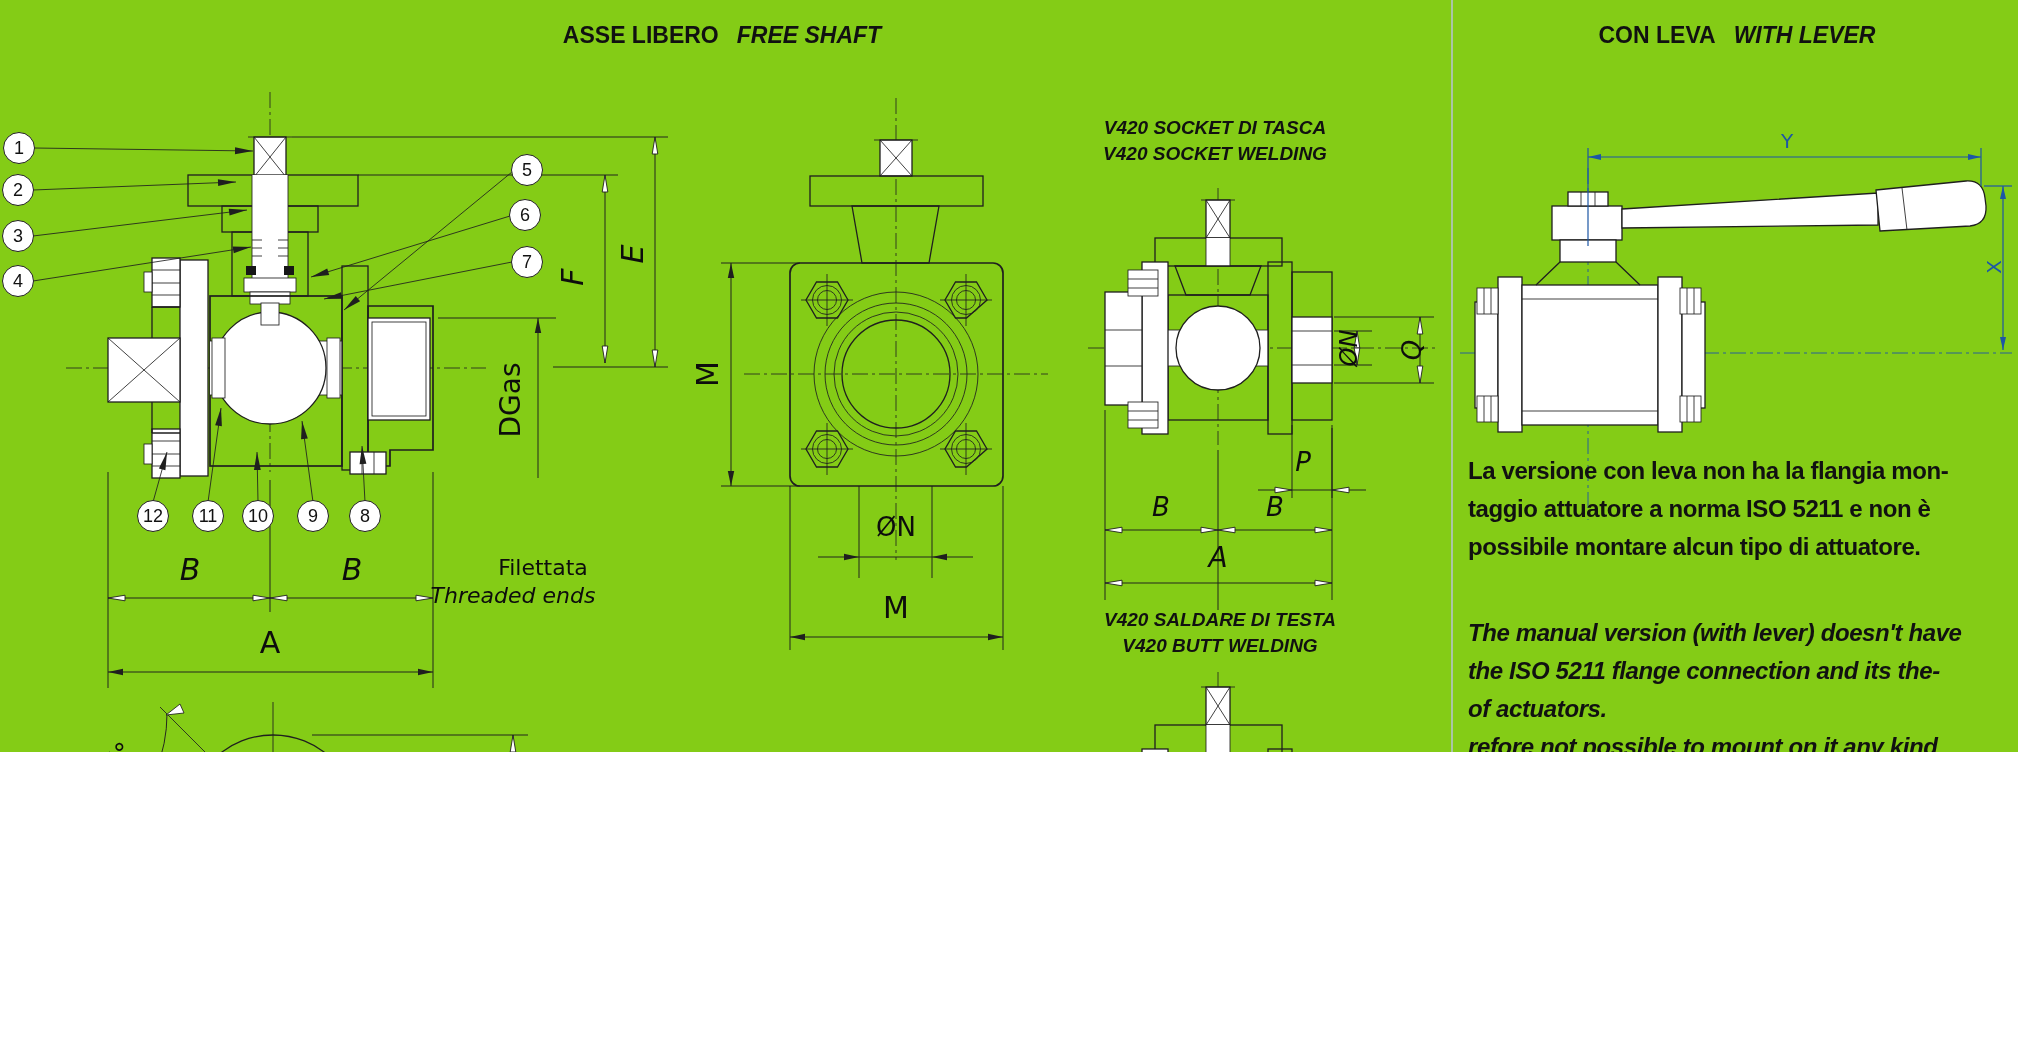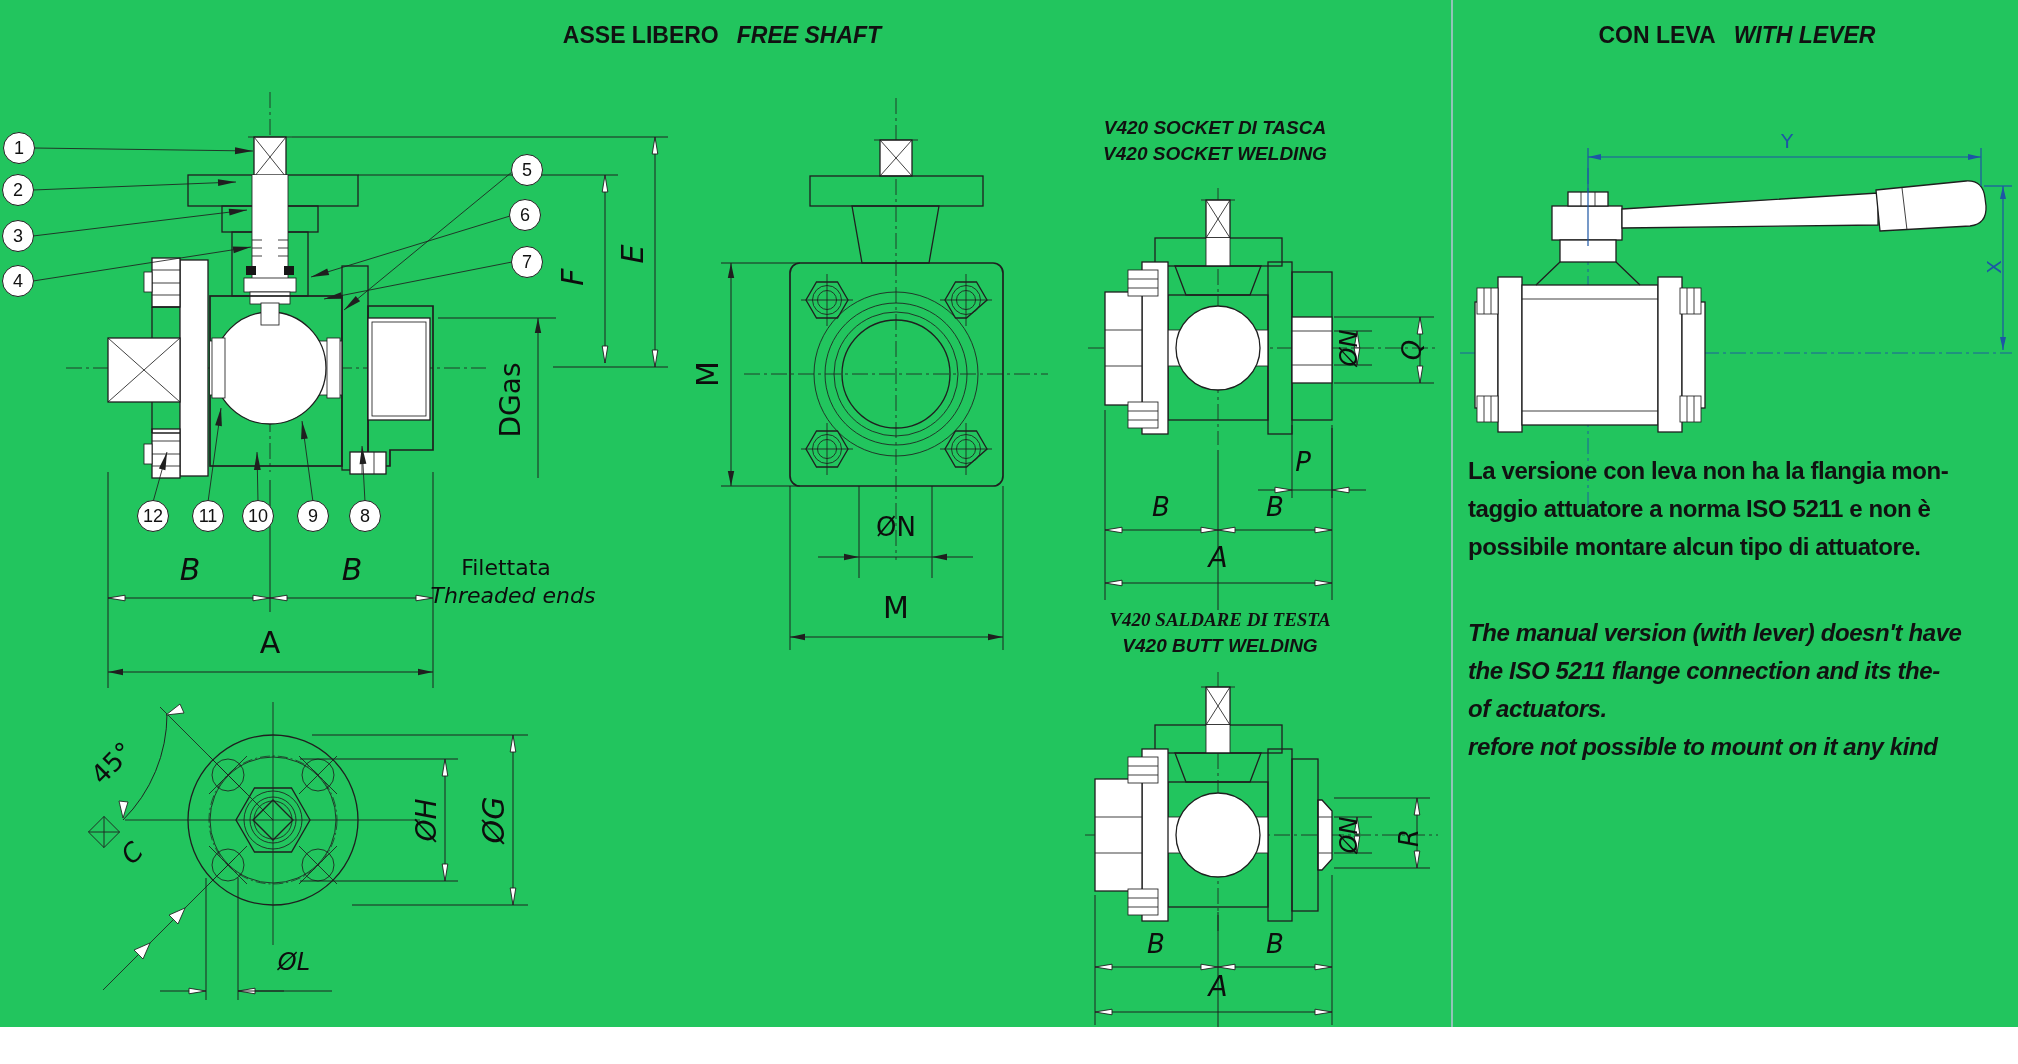--- a/index.html
+++ b/index.html
@@ -1,16 +1,16 @@
 <!DOCTYPE html>
 <html><head>
 <meta charset="utf-8">
 <style>
   html,body{margin:0;padding:0;background:#fff;}
-  #canvas{position:relative;width:2018px;height:1027px;background:#22c55e;overflow:hidden;
+  #canvas{position:relative;width:2018px;height:752px;background:#84cc16;overflow:hidden;
           font-family:"Liberation Sans","DejaVu Sans",sans-serif;color:#111;}
   svg{position:absolute;left:0;top:0;}
   .s{stroke:#1f1f1f;fill:none;stroke-width:1.3px;}
   .s2{stroke:#1f1f1f;fill:none;stroke-width:1.7px;}
   .t{stroke:#1f1f1f;fill:none;stroke-width:0.85px;}
   .w{fill:#ffffff;stroke:#1f1f1f;stroke-width:1.3px;}
   .wt{fill:#ffffff;stroke:#1f1f1f;stroke-width:0.85px;}
   .cl{stroke:#1f1f1f;stroke-width:0.8px;stroke-dasharray:16 4 3 4;fill:none;}
   .dim{stroke:#1f1f1f;stroke-width:0.95px;fill:none;}
   .bl{stroke:#1d56a5;stroke-width:1.2px;fill:none;}
@@ -384,37 +384,37 @@
 <div class="co" style="left:153px;top:516px;align-items:center;">
       <span>12</span>
     </div>
 
 <div class="lbl r90 it" style="left:633px;top:254px;font-size:30px;">E</div>
 <div class="lbl r90 it" style="left:573px;top:277px;font-size:30px;">F</div>
 <div class="lbl r90" style="left:511px;top:400px;font-size:28px;">DGas</div>
 <div class="lbl it" style="left:190px;top:570px;font-size:30px;">B</div>
 <div class="lbl it" style="left:352px;top:570px;font-size:30px;">B</div>
 <div class="lbl" style="left:270px;top:643px;font-size:30px;">A</div>
-<div class="lbl" style="left:506px;top:568px;font-size:22px;">Filettata</div>
+<div class="lbl" style="left:543px;top:568px;font-size:22px;">Filettata</div>
 <div class="lbl it" style="left:513px;top:596px;font-size:22px;">Threaded ends</div>
 
 <div class="lbl r90" style="left:708px;top:374px;font-size:30px;">M</div>
 <div class="lbl" style="left:896px;top:527px;font-size:26px;">ØN</div>
 <div class="lbl" style="left:896px;top:608px;font-size:30px;">M</div>
 
 <div class="subtitle" style="left:1215px;top:128px;">V420 SOCKET DI TASCA</div>
 <div class="subtitle" style="left:1215px;top:154px;">V420 SOCKET WELDING</div>
 <div class="lbl r90 it" style="left:1349px;top:348px;font-size:24px;">ØN</div>
 <div class="lbl r90 it" style="left:1412px;top:350px;font-size:26px;">Q</div>
 <div class="lbl it" style="left:1303px;top:462px;font-size:26px;">P</div>
 <div class="lbl it" style="left:1161px;top:507px;font-size:26px;">B</div>
 <div class="lbl it" style="left:1275px;top:507px;font-size:26px;">B</div>
 <div class="lbl it" style="left:1218px;top:558px;font-size:28px;">A</div>
 
-<div class="subtitle" style="left:1220px;top:620px;font-family:Liberation Serif, serif;">V420 SALDARE DI TESTA</div>
+<div class="subtitle" style="left:1220px;top:620px;">V420 SALDARE DI TESTA</div>
 <div class="subtitle" style="left:1220px;top:646px;">V420 BUTT WELDING</div>
 <div class="lbl r90 it" style="left:1349px;top:835px;font-size:24px;">ØN</div>
 <div class="lbl r90 it" style="left:1409px;top:838px;font-size:26px;">R</div>
 <div class="lbl it" style="left:1156px;top:944px;font-size:26px;">B</div>
 <div class="lbl it" style="left:1275px;top:944px;font-size:26px;">B</div>
 <div class="lbl it" style="left:1218px;top:987px;font-size:28px;">A</div>
 
 <div class="lbl r45" style="left:112px;top:763px;font-size:26px;">45°</div>
 <div class="lbl r45 it" style="left:132px;top:853px;font-size:26px;">C</div>
 <div class="lbl r90 it" style="left:427px;top:820px;font-size:28px;">ØH</div>

